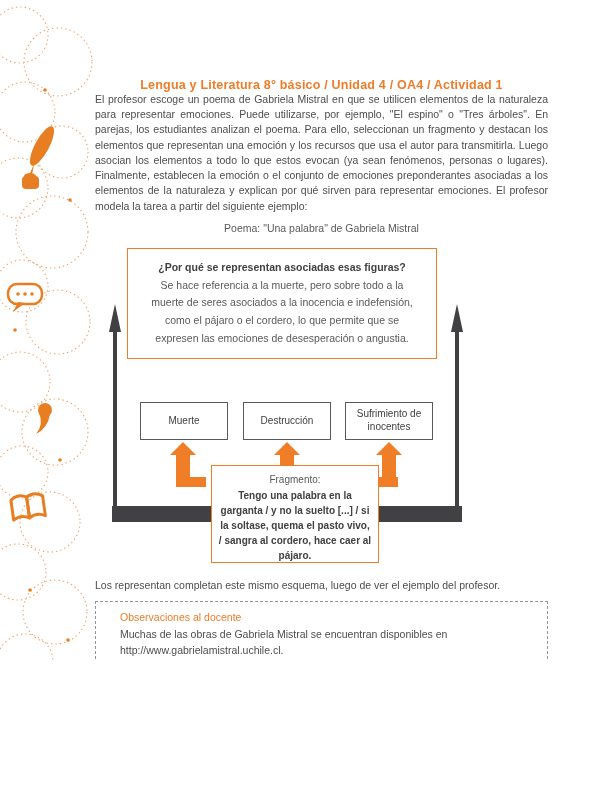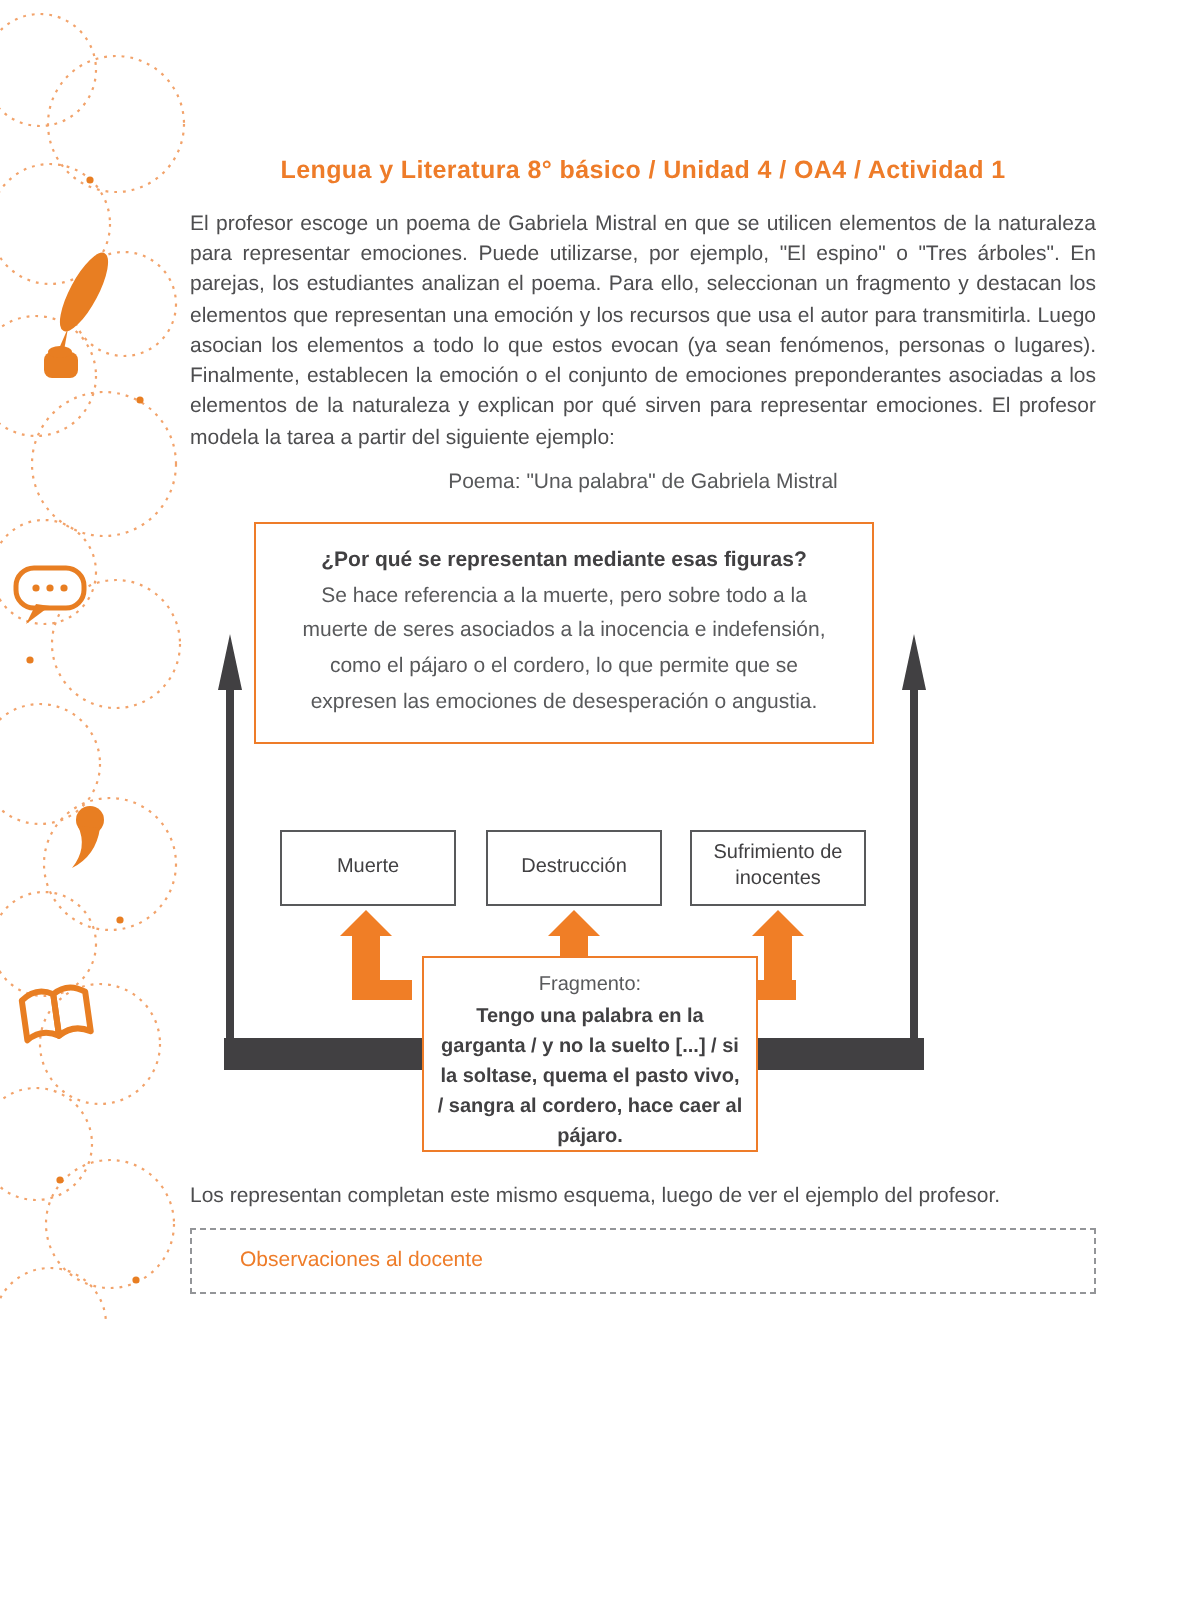--- a/index.html
+++ b/index.html
@@ -4,21 +4,21 @@
 <style>
   html,body{margin:0;padding:0;background:#fff;}
   .page{position:relative;width:600px;height:660px;background:#ffffff;overflow:hidden;
         font-family:"Liberation Sans",sans-serif;color:#4d4d4f;}
   .deco{position:absolute;left:0;top:0;}
   .content{position:absolute;left:0;top:0;width:600px;height:800px;box-sizing:border-box;
            padding:0 52px 0 95px;}
   h1.title{margin:78px 0 0 0;font-size:12.5px;font-weight:700;color:#ee7c29;text-align:center;
            letter-spacing:.2px;}
   h2.subtitle{margin:29px 0 0 0;font-size:10.5px;font-weight:400;color:#ee7c29;line-height:1.55;}
-  p.intro{margin:13px 0 0 0;font-size:10.5px;line-height:1.45;text-align:justify;color:#4d4d4f;}
+  p.intro{margin:0 0 0 0;font-size:10.5px;line-height:1.45;text-align:justify;color:#4d4d4f;}
   p.caption{margin:8px 0 0 0;font-size:10.5px;text-align:center;color:#58595b;}
   .diagram{position:relative;margin-top:6px;height:334px;}
   .qa-box{position:absolute;left:32px;top:8px;width:310px;box-sizing:border-box;
           border:1.5px solid #ee7c29;background:#fff;padding:10px 16px;text-align:center;}
   .qa-box p{margin:0;font-size:10.5px;line-height:1.7;}
   .qa-box .q{font-weight:700;color:#414042;}
   .qa-box .a{font-weight:400;color:#58595b;}
   .dark{position:absolute;background:#414042;}
   .dark-arrowhead{position:absolute;width:0;height:0;border-left:6px solid transparent;
           border-right:6px solid transparent;border-bottom:28px solid #414042;}
@@ -114,21 +114,21 @@
 
     <div class="diagram">
 
       <div class="dark-arrowhead" style="left:14px;top:64px;"></div>
       <div class="dark-arrowhead" style="left:356px;top:64px;"></div>
       <div class="dark" style="left:18px;top:90px;width:4px;height:178px;"></div>
       <div class="dark" style="left:360px;top:90px;width:4px;height:178px;"></div>
       <div class="dark" style="left:17px;top:266px;width:350px;height:16px;"></div>
 
       <div class="qa-box">
-        <p class="q">¿Por qué se representan mediante esas figuras?</p>
+        <p class="q">¿Por qué se representan asociadas esas figuras?</p>
         <p class="a">Se hace referencia a la muerte, pero sobre todo a la muerte de seres asociados a la inocencia e indefensión, como el pájaro o el cordero, lo que permite que se expresen las emociones de desesperación o angustia.</p>
       </div>
 
       <div class="emotion-box" style="left:45px;">Muerte</div>
       <div class="emotion-box" style="left:148px;">Destrucción</div>
       <div class="emotion-box" style="left:250px;">Sufrimiento de inocentes</div>
 
       <div class="o-head" style="left:75px;"></div>
       <div class="o-shaft" style="left:81px;height:32px;"></div>
       <div class="o-foot" style="left:81px;width:30px;"></div>
@@ -143,20 +143,21 @@
       <div class="fragment-box">
         <p class="flabel">Fragmento:</p>
         <p class="ftext">Tengo una palabra en la garganta / y no la suelto [...] / si la soltase, quema el pasto vivo, / sangra al cordero, hace caer al pájaro.</p>
       </div>
     </div>
 
     <p class="closing">Los representan completan este mismo esquema, luego de ver el ejemplo del profesor.</p>
 
     <div class="note-box">
       <p class="note-title">Observaciones al docente</p>
+      <p class="note-text">Muchas de las obras de Gabriela Mistral se encuentran disponibles en http://www.gabrielamistral.uchile.cl.</p>
     </div>
   </div>
 
   <div class="footer">
     <span class="subject">LENGUA Y LITERATURA</span>
     <span class="sep">|</span>
     <span>Programa de Estudio</span>
     <span class="sep">|</span>
     <span>8° básico</span>
   </div>

